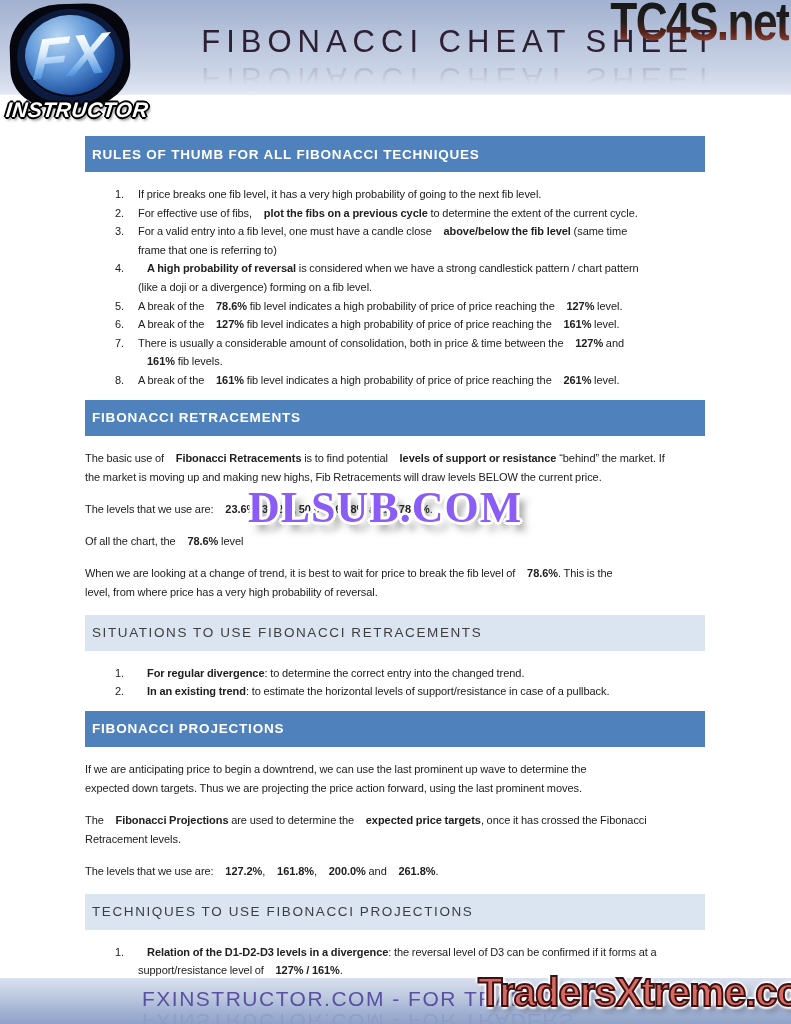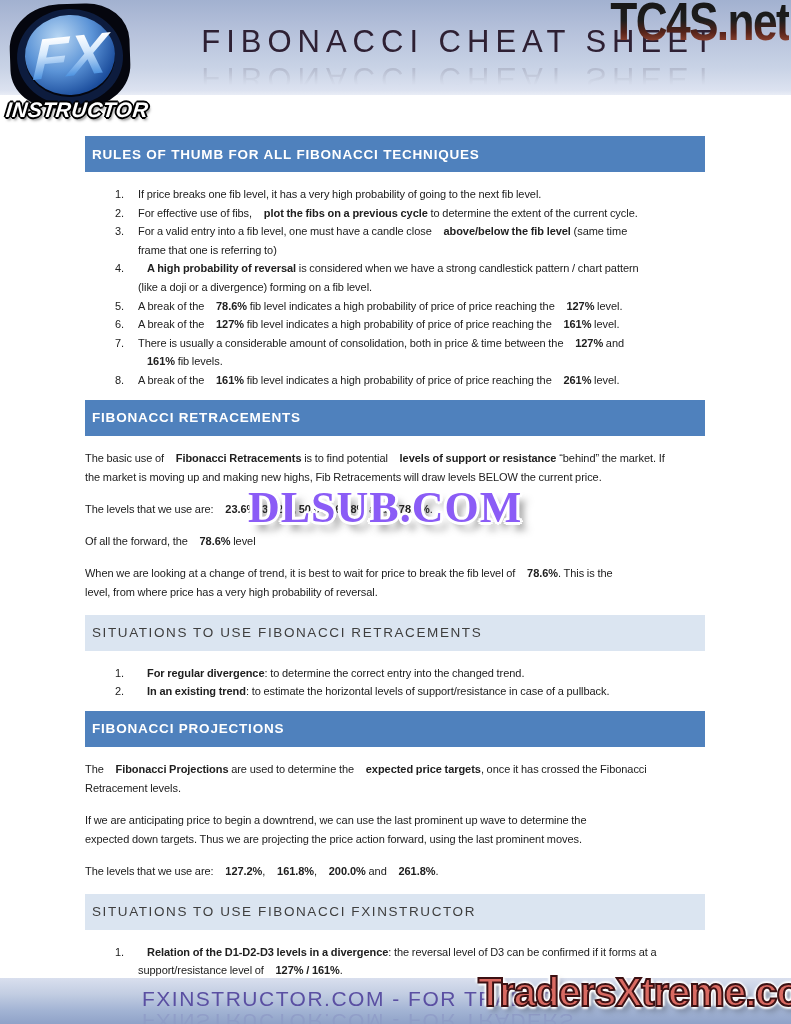--- a/index.html
+++ b/index.html
@@ -136,50 +136,50 @@
             <span class="li-text"><span>A break of the </span><b>161%</b><span> fib level indicates a high probability of price of price reaching the </span><b>261%</b><span> level.</span></span>
           </div>
         </div>
     </section>
 
     <section>
       <h2 class="bar blue">FIBONACCI RETRACEMENTS</h2>
       <p><span>The basic use of </span><b>Fibonacci Retracements</b><span> is to find potential </span><b>levels of support or resistance</b><span> “behind” the market. If
 the market is moving up and making new highs, Fib Retracements will draw levels BELOW the current price.</span></p>
       <p><span>The levels that we use are: </span><b>23.6%, 38.2%, 50.0%, 61.8%</b><span> and </span><b>78.6%</b><span>.</span></p>
-      <p><span>Of all the forward, the </span><b>78.6%</b><span> level</span></p>
+      <p><span>Of all the chart, the </span><b>78.6%</b><span> level</span></p>
       <p><span>When we are looking at a change of trend, it is best to wait for price to break the fib level of </span><b>78.6%</b><span>. This is the
 level, from where price has a very high probability of reversal.</span></p>
     </section>
 
     <section>
       <h2 class="bar light">SITUATIONS TO USE FIBONACCI RETRACEMENTS</h2>
       <div class="sec-list">
           <div class="li">
             <span class="num">1.</span>
             <span class="li-text"><b>For regular divergence</b><span>: to determine the correct entry into the changed trend.</span></span>
           </div>
           <div class="li">
             <span class="num">2.</span>
             <span class="li-text"><b>In an existing trend</b><span>: to estimate the horizontal levels of support/resistance in case of a pullback.</span></span>
           </div>
         </div>
     </section>
 
     <section>
       <h2 class="bar blue">FIBONACCI PROJECTIONS</h2>
+      <p><span>If we are anticipating price to begin a downtrend, we can use the last prominent up wave to determine the
+expected down targets. Thus we are projecting the price action forward, using the last prominent moves.</span></p>
       <p><span>The </span><b>Fibonacci Projections</b><span> are used to determine the </span><b>expected price targets</b><span>, once it has crossed the Fibonacci
 Retracement levels.</span></p>
-      <p><span>If we are anticipating price to begin a downtrend, we can use the last prominent up wave to determine the
-expected down targets. Thus we are projecting the price action forward, using the last prominent moves.</span></p>
       <p><span>The levels that we use are: </span><b>127.2%</b><span>, </span><b>161.8%</b><span>, </span><b>200.0%</b><span> and </span><b>261.8%</b><span>.</span></p>
     </section>
 
     <section>
-      <h2 class="bar light">SITUATIONS TO USE FIBONACCI FXINSTRUCTOR</h2>
+      <h2 class="bar light">TECHNIQUES TO USE FIBONACCI PROJECTIONS</h2>
       <div class="sec-list">
           <div class="li">
             <span class="num">1.</span>
             <span class="li-text"><b>Relation of the D1-D2-D3 levels in a divergence</b><span>: the reversal level of D3 can be confirmed if it forms at a
 support/resistance level of </span><b>127% / 161%</b><span>.</span></span>
           </div>
         </div>
     </section>
 
   </main>

